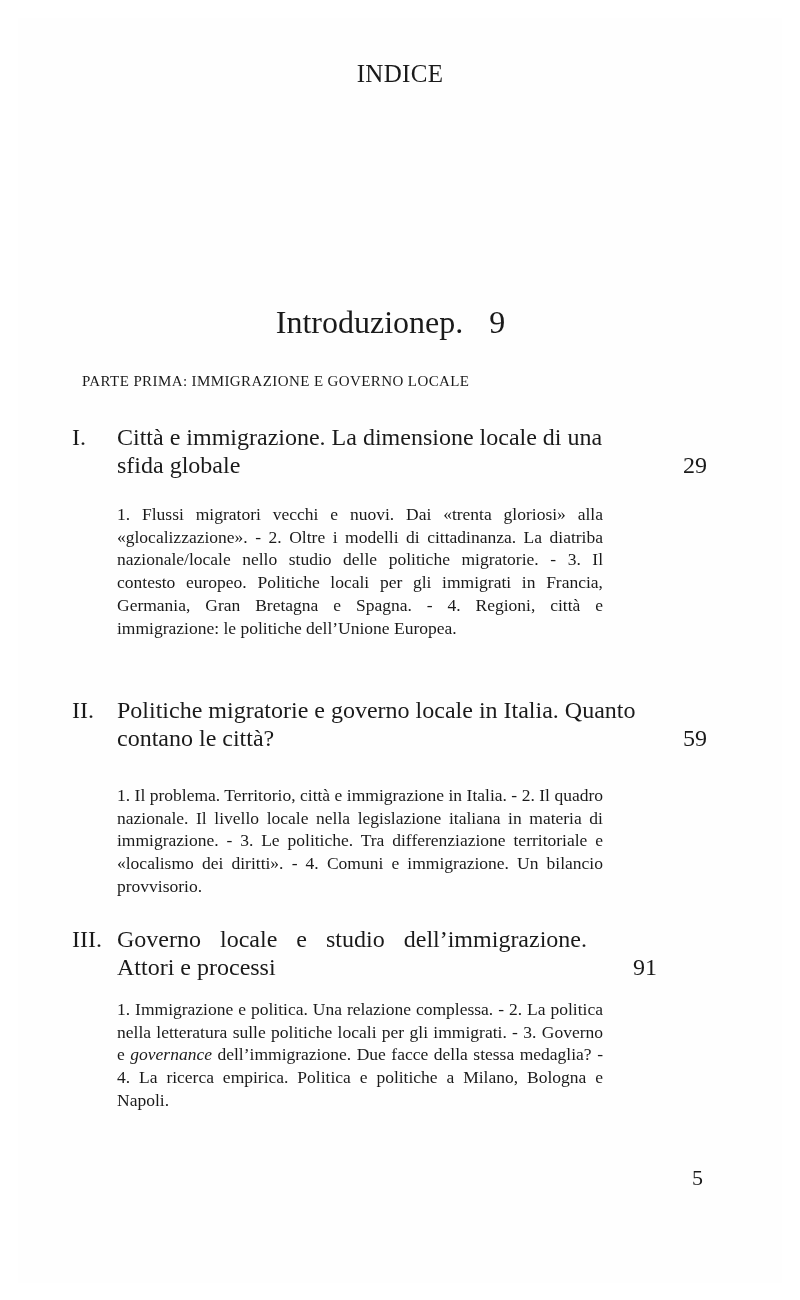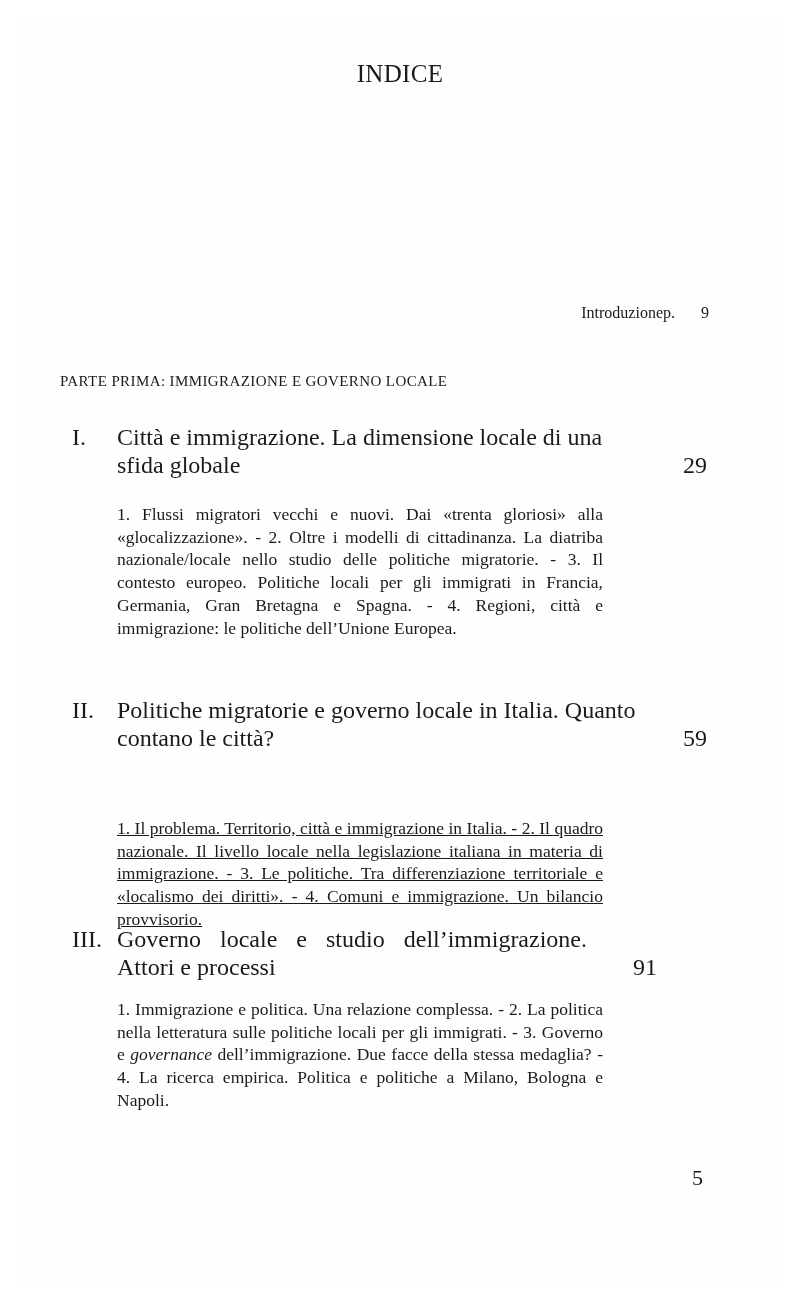--- a/index.html
+++ b/index.html
@@ -13,26 +13,26 @@
     .page {
       position: absolute; left: 18px; top: 18px; width: 764px; height: 1265px;
       background: #fefefe;
     }
     .abs { position: absolute; }
     .title {
       left: 0; width: 800px; top: 60px; text-align: center;
       font-size: 25px; letter-spacing: 0.3px;
     }
     .intro-row {
-      left: 72px; width: 637px; top: 304px; font-size: 16px;
-      display: flex; justify-content: flex-end; align-items: baseline;
+      left: 72px; width: 637px; top: 304px; font-size: 32px;
+      display: flex; justify-content: center; align-items: baseline;
     }
     .intro-page { display: flex; gap: 26px; }
     .part {
-      left: 60px; top: 373px; font-size: 15px; letter-spacing: 0.4px;
+      left: 82px; top: 373px; font-size: 15px; letter-spacing: 0.4px;
     }
     .chapter {
       left: 72px; width: 637px; font-size: 24px; line-height: 28px;
       display: flex;
     }
     .ch-num { width: 45px; flex: none; }
     .ch-title { flex: 1; }
     .ch-page { flex: none; align-self: flex-end; text-align: right; width: 70px; }
     .summary {
       left: 117px; width: 486px; font-size: 17.5px; line-height: 22.7px;
@@ -63,21 +63,21 @@
   <span class="ch-title" style="max-width:520px;">Città e immigrazione. La dimensione locale di una sfida globale</span>
   <span class="ch-page">29</span>
 </div>
 <div class="abs summary" style="top:503px;">1. Flussi migratori vecchi e nuovi. Dai «trenta gloriosi» alla «glocalizzazione». - 2. Oltre i modelli di cittadinanza. La diatriba nazionale/locale nello studio delle politiche migratorie. - 3. Il contesto europeo. Politiche locali per gli immigrati in Francia, Germania, Gran Bretagna e Spagna. - 4. Regioni, città e immigrazione: le politiche dell’Unione Europea.</div>
 
 <div class="abs chapter" style="top:696px;">
   <span class="ch-num">II.</span>
   <span class="ch-title" style="max-width:520px;">Politiche migratorie e governo locale in Italia. Quanto contano le città?</span>
   <span class="ch-page">59</span>
 </div>
-<div class="abs summary" style="top:817px;text-decoration:underline;">1. Il problema. Territorio, città e immigrazione in Italia. - 2. Il quadro nazionale. Il livello locale nella legislazione italiana in materia di immigrazione. - 3. Le politiche. Tra differenziazione territoriale e «localismo dei diritti». - 4. Comuni e immigrazione. Un bilancio provvisorio.</div>
+<div class="abs summary" style="top:784px;">1. Il problema. Territorio, città e immigrazione in Italia. - 2. Il quadro nazionale. Il livello locale nella legislazione italiana in materia di immigrazione. - 3. Le politiche. Tra differenziazione territoriale e «localismo dei diritti». - 4. Comuni e immigrazione. Un bilancio provvisorio.</div>
 
 <div class="abs chapter" style="top:918px;margin-top:7px;">
   <span class="ch-num">III.</span>
   <span class="ch-title" style="max-width:470px; text-align:justify;">Governo locale e studio dell’immigrazione. Attori e processi</span>
   <span class="ch-page">91</span>
 </div>
 <div class="abs summary" style="top:998px;"><span>1. Immigrazione e politica. Una relazione complessa. - 2. La politica nella letteratura sulle politiche locali per gli immigrati. - 3. Governo e </span><em>governance</em><span> dell’immigrazione. Due facce della stessa medaglia? - 4. La ricerca empirica. Politica e politiche a Milano, Bologna e Napoli.</span></div>
 
 <div class="abs folio">5</div>
 

